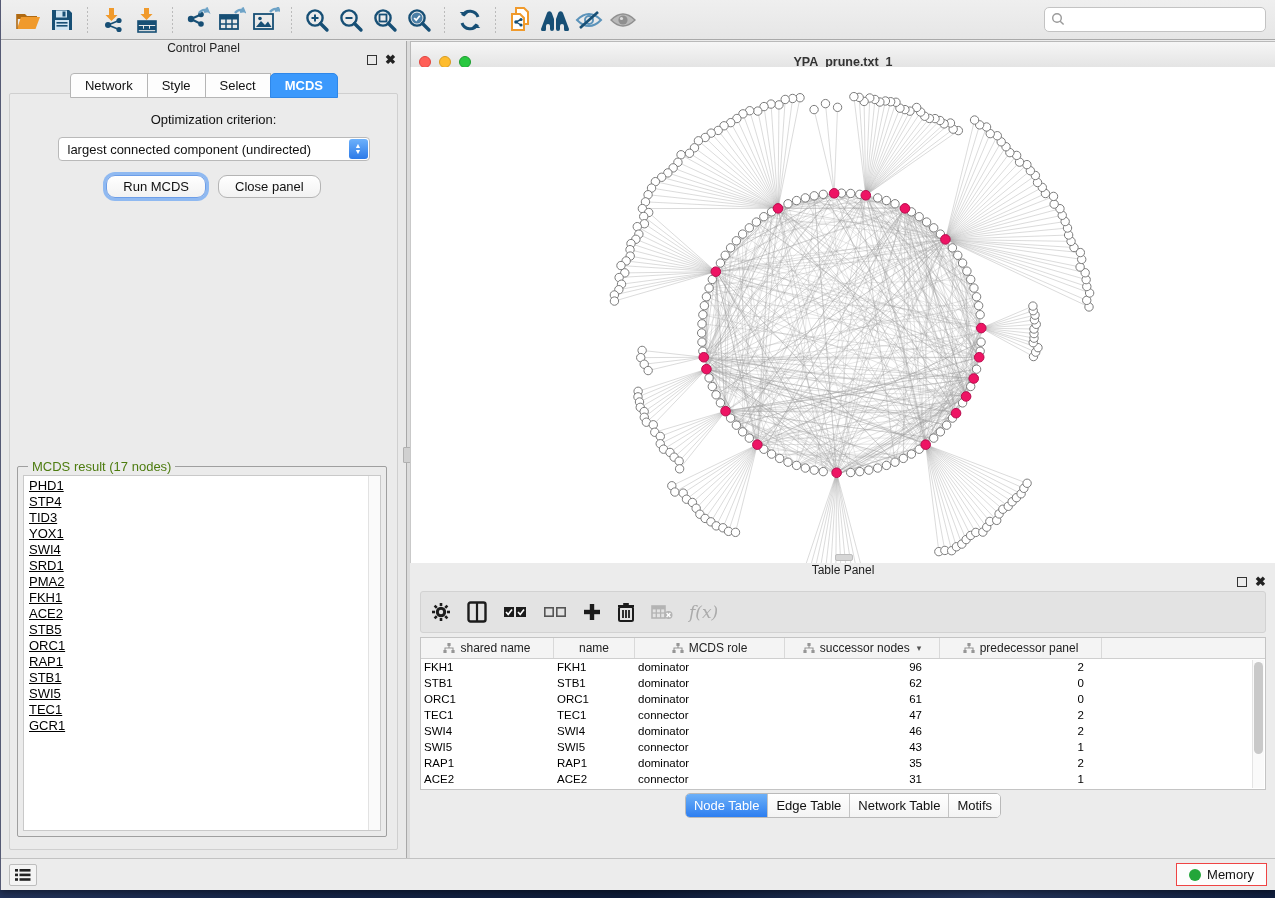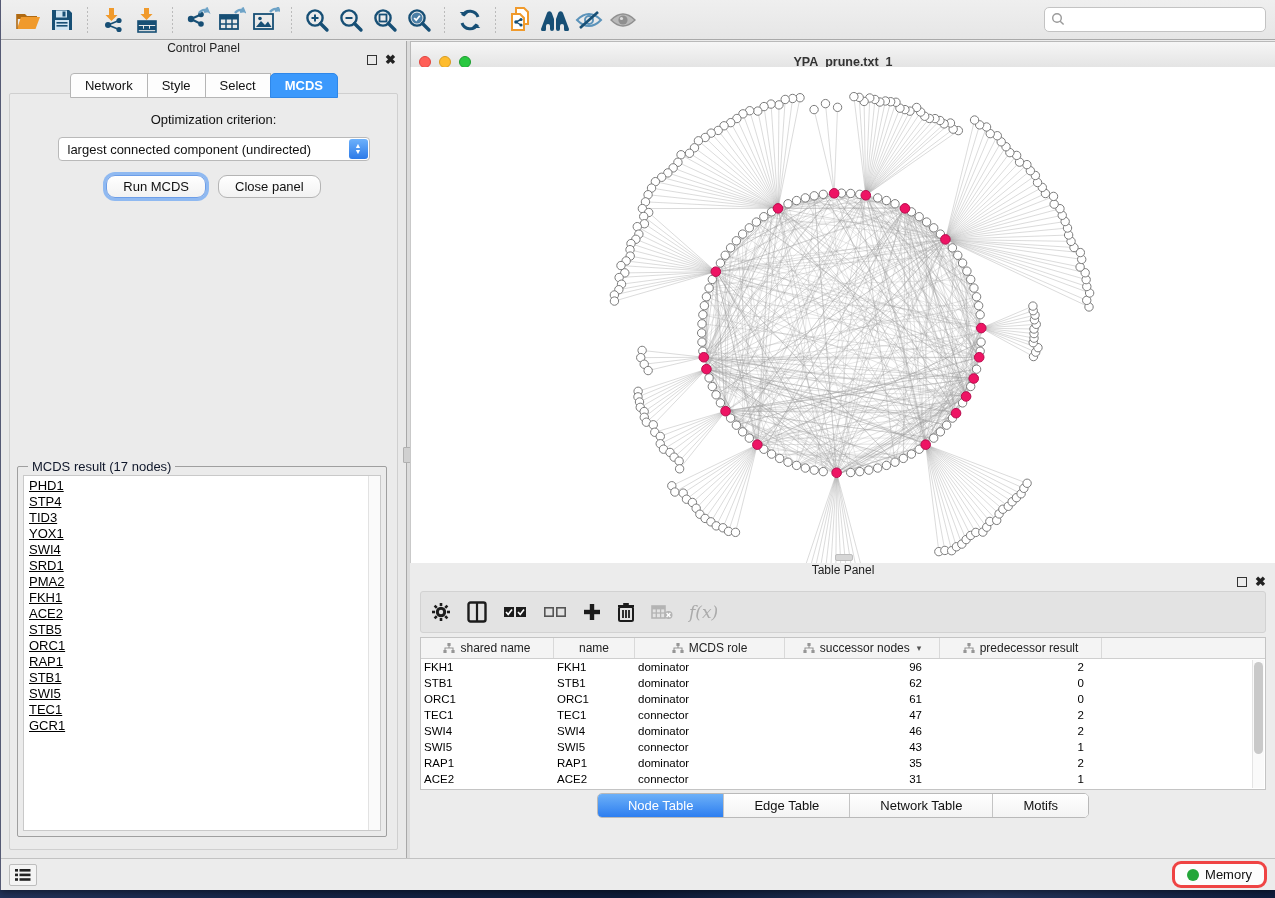--- a/index.html
+++ b/index.html
@@ -50,21 +50,21 @@
     background:linear-gradient(#6db1fb,#2c7ae8); display:flex; flex-direction:column;
     align-items:center; justify-content:center; color:#fff; }
   #opt-stepper span { font-size:7px; line-height:6px; font-weight:bold; }
   #cp-buttons { display:flex; justify-content:center; gap:12px; margin-top:14px; }
   .mac-btn { background:linear-gradient(#ffffff,#f2f2f2); border:1px solid #b4b4b4; border-radius:9px;
     font-size:13px; color:#111; padding:3px 16px; cursor:default; }
   .mac-btn.focused { box-shadow:0 0 0 3px rgba(94,158,245,.65); border-color:#6d9ee8; }
   #mcds-result { position:absolute; left:7px; right:10px; top:372px; bottom:12px;
     border:1px solid #9f9f9f; border-radius:2px; }
   #mcds-result-title { position:absolute; top:-8px; left:10px; background:#ebebeb;
-    font-size:13px; color:#0f172a; padding:0 4px; }
+    font-size:13px; color:#4d7c0f; padding:0 4px; }
   #mcds-list { position:absolute; left:5px; right:5px; top:8px; bottom:5px; background:#fff;
     border:1px solid #c9c9c9; overflow:hidden; font-size:13px; color:#000; padding:2px 0 0 5px;text-decoration:underline; }
   #mcds-list .li { line-height:16px; }
   #mcds-scroll { position:absolute; right:0; top:0; bottom:0; width:12px; background:#fafafa;
     border-left:1px solid #e2e2e2; }
 
   
   #vsplit { position:absolute; left:405px; top:41px; width:4px; height:817px; background:#dcdcdc;
     border-left:1px solid #a8a8a8; }
   #vsplit-handle { position:absolute; left:-4px; top:406px; width:9px; height:16px;
@@ -102,32 +102,32 @@
   .th .caret { font-size:9px; color:#555; margin-left:2px; }
   .tr { display:flex; height:16px; font-size:11.5px; color:#000; align-items:center; }
   .td { padding:0 3px; white-space:nowrap; overflow:hidden; }
   .td.num { text-align:right; }
   #tp-vscroll { position:absolute; right:1px; top:22px; bottom:1px; width:12px; background:#fafafa;
     border-left:1px solid #e4e4e4; }
   #tp-vthumb { position:absolute; left:1px; right:1px; top:2px; height:92px;
     background:#c9c9c9; border-radius:5px; }
   #tp-tabs { position:absolute; left:0; right:0; bottom:40px; display:flex; justify-content:center; }
   .tp-tabgroup { display:flex; border:1px solid #b9b9b9; border-radius:5px; overflow:hidden; background:#fff; }
-  .tp-tab { font-size:13px; color:#111; padding:4px 30px; border-right:1px solid #c4c4c4;
+  .tp-tab { font-size:13px; color:#111; padding:4px 8px; border-right:1px solid #c4c4c4;
     background:linear-gradient(#ffffff,#f3f3f3); cursor:default; }
   .tp-tab:last-child { border-right:none; }
   .tp-tab.active { background:linear-gradient(#6cb0f8,#2d7ef0); color:#fff; }
 
   
   #statusbar { position:absolute; left:0; right:0; bottom:0; height:32px; background:#ececec;
     border-top:1px solid #c2c2c2; display:flex; align-items:center; padding:0 8px; }
   #list-btn { width:28px; height:22px; background:#f4f4f4; border:1px solid #bdbdbd; border-radius:2px;
     display:flex; align-items:center; justify-content:center; }
   #memory-btn { margin-left:auto; display:flex; align-items:center; gap:6px;
-    background:#fdfdfd; border:3px solid #ef4444; border-radius:9px; padding:3px 12px;
+    background:#fdfdfd; border:1px solid #ef4444; border-radius:0; padding:3px 12px;
     font-size:13px; color:#111; }
   #memory-dot { width:12px; height:12px; border-radius:50%; background:#23a63a; }
 </style>
 </head>
 <body>
 
 <div id="wallpaper"></div>
 
 <div id="app">
 
@@ -1405,21 +1405,21 @@
             <span>successor nodes</span>
             <span class="caret">▾</span>
           </div>
           <div class="th" style="width: 162px;">
             <svg class="hier" width="12" height="11" viewBox="0 0 12 11">
               <rect x="4.4" y="0" width="3.2" height="3" fill="#777"></rect>
               <rect x="0.4" y="7" width="3.2" height="3" fill="#777"></rect>
               <rect x="8.4" y="7" width="3.2" height="3" fill="#777"></rect>
               <path d="M6 3 v2 M2 7 V5 h8 v2" stroke="#777" stroke-width="1.1" fill="none"></path>
             </svg>
-            <span>predecessor result</span>
+            <span>predecessor panel</span>
           </div>
           <div class="th" style="flex: 1 1 0%; border-right: none;"></div>
         </div>
       <div id="tp-rows">
           <div class="tr">
             <div class="td" style="width: 133px;">FKH1</div>
             <div class="td" style="width: 81px;">FKH1</div>
             <div class="td" style="width: 150px;">dominator</div>
             <div class="td num" style="width: 155px; padding-right: 18px;">96</div>
             <div class="td num" style="width: 162px; padding-right: 18px;">2</div>

